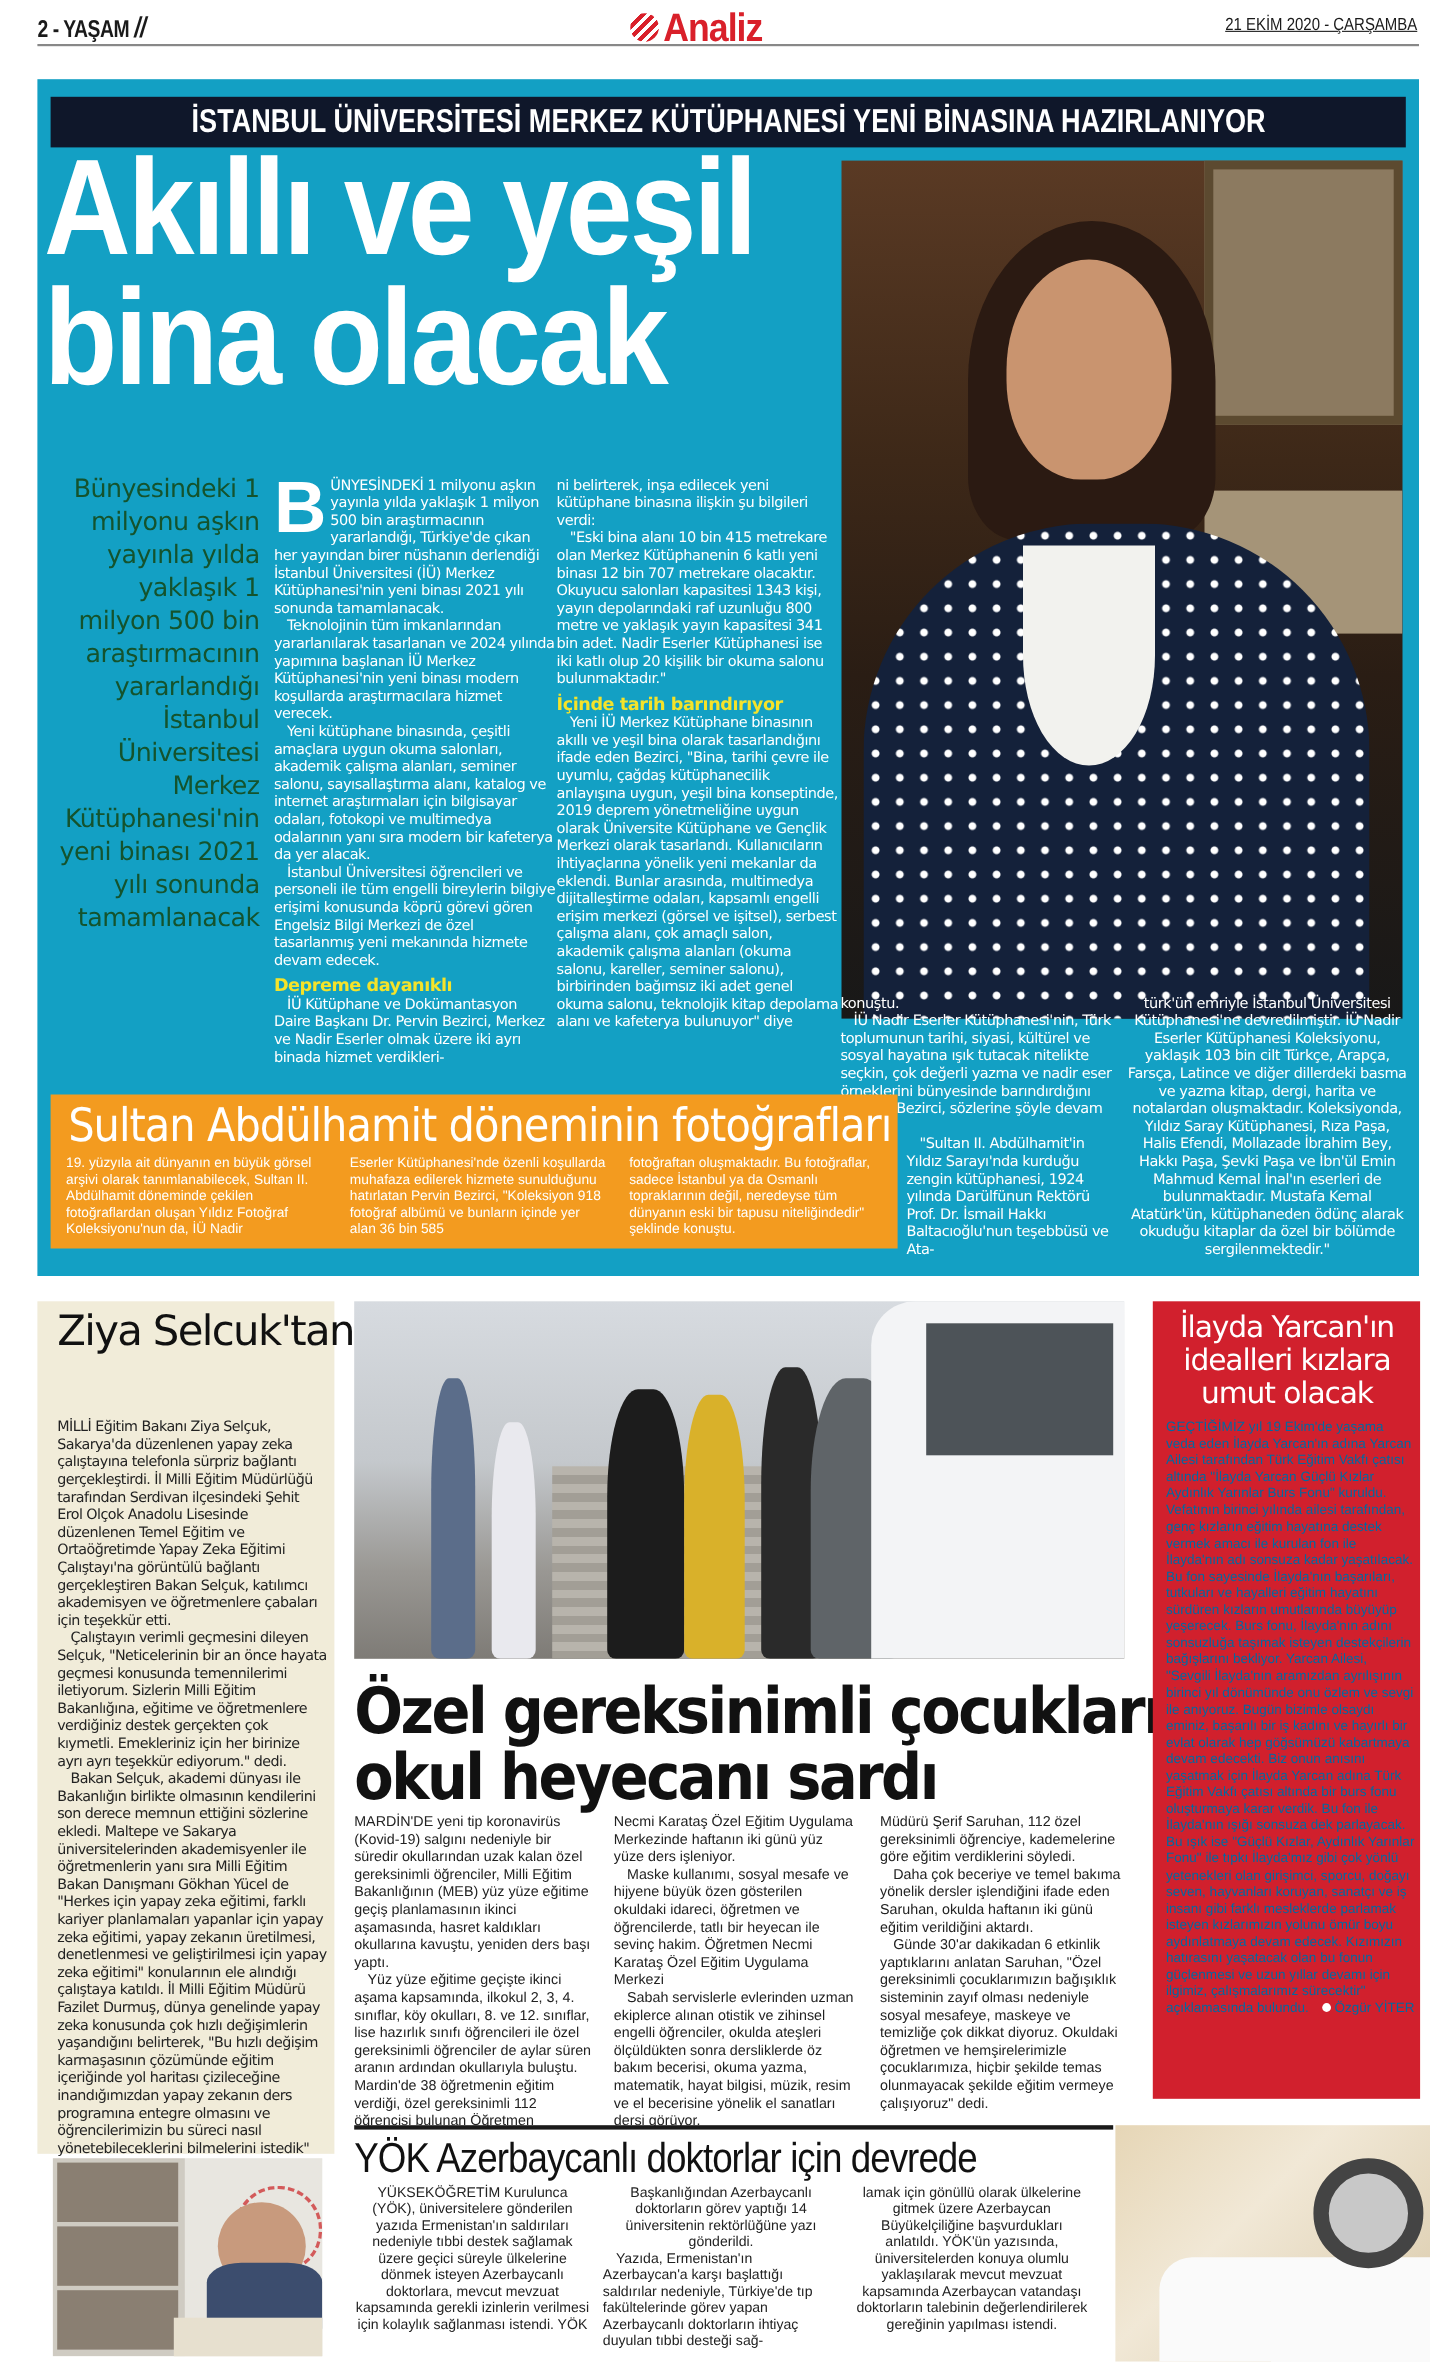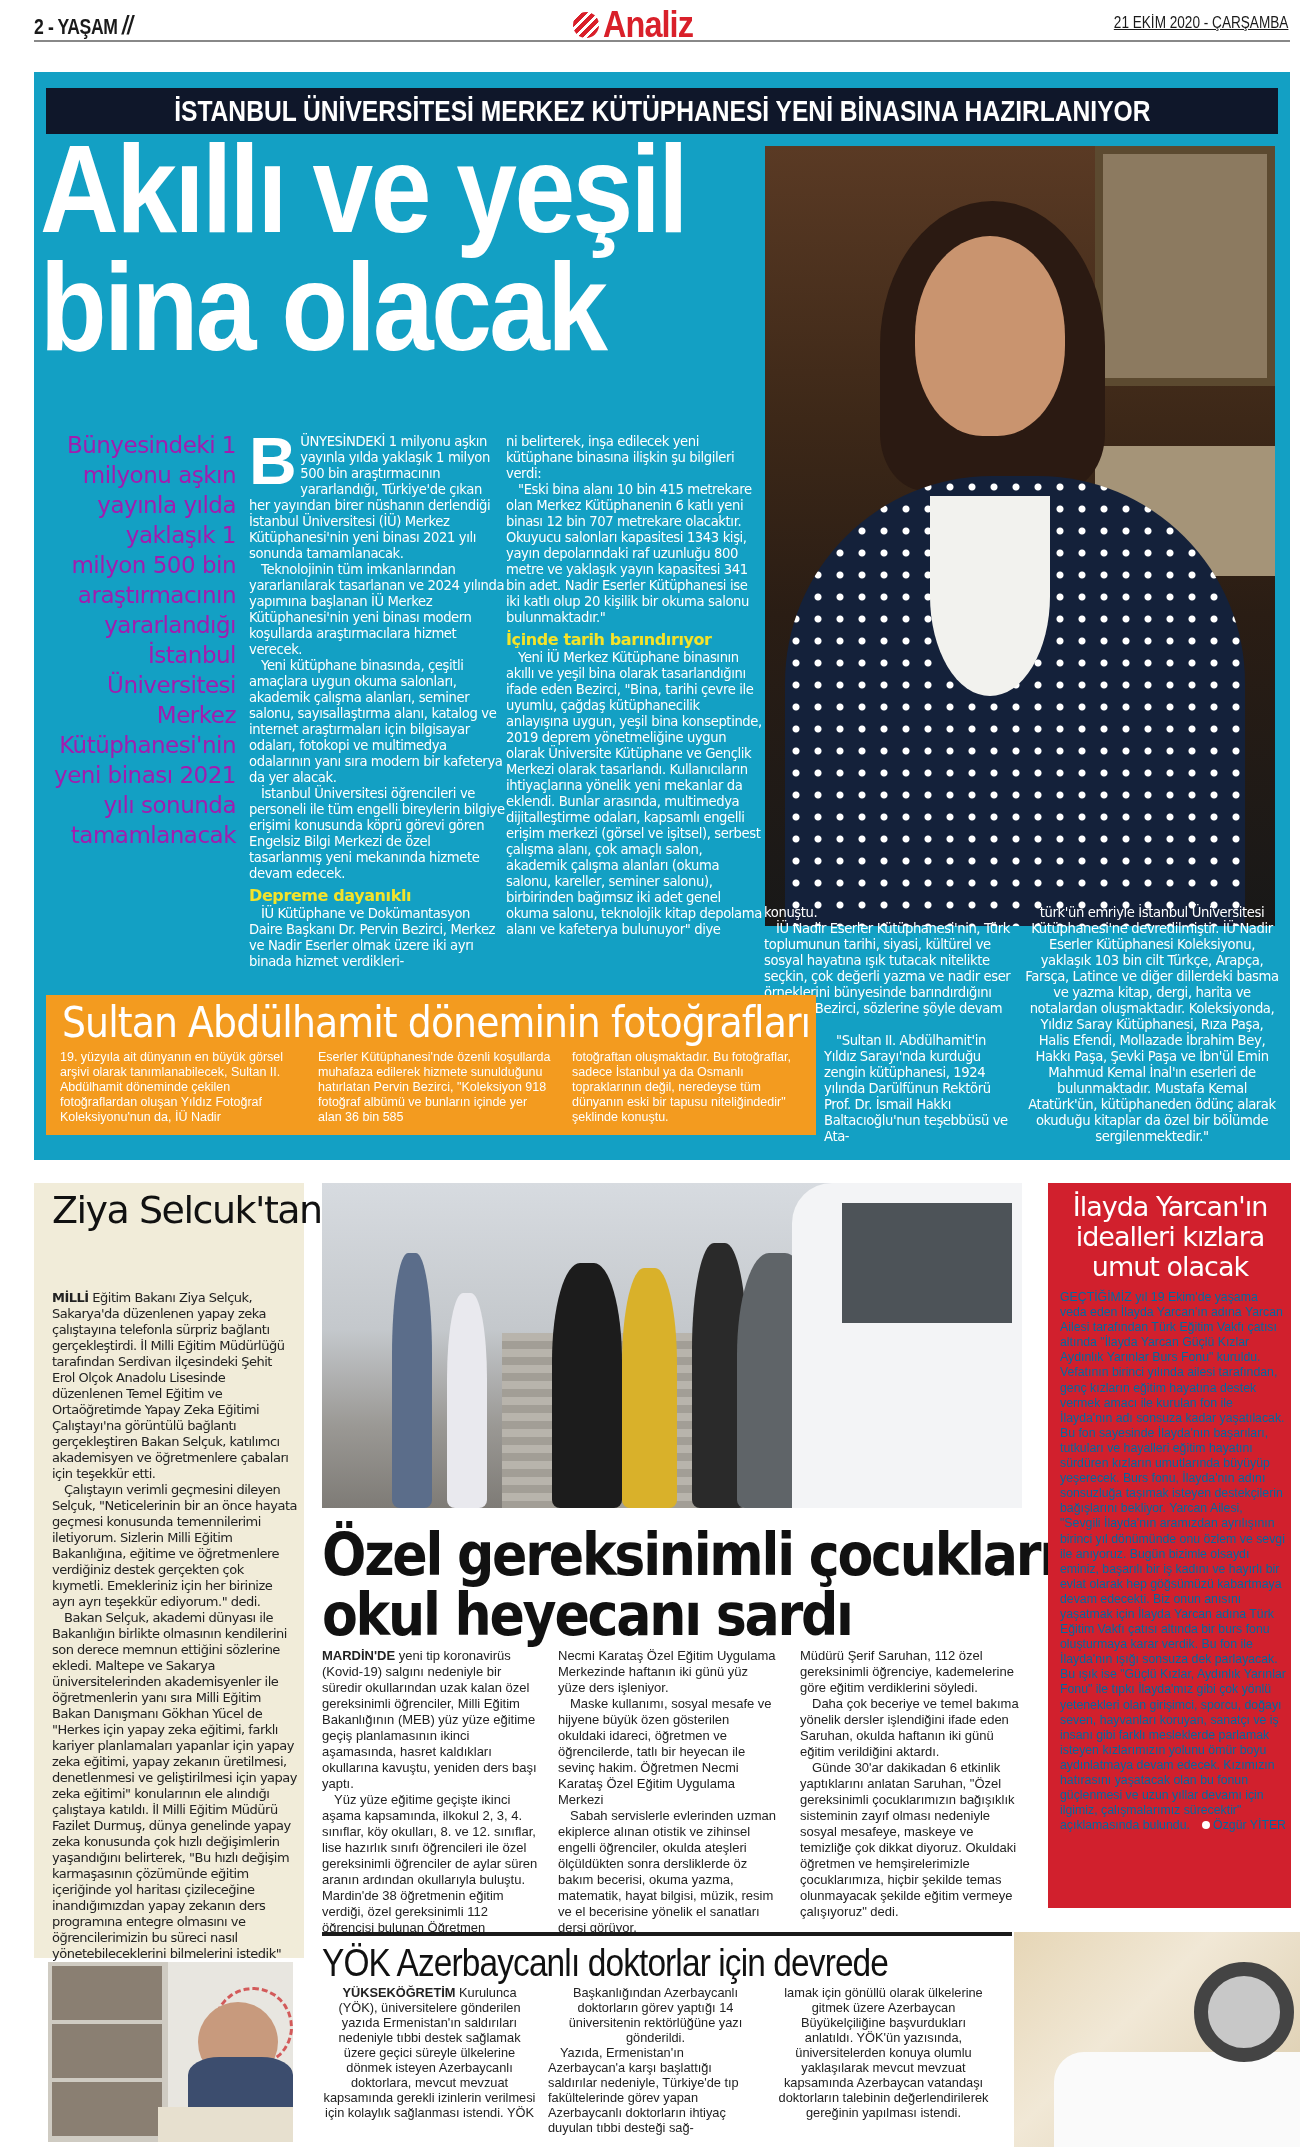--- a/index.html
+++ b/index.html
@@ -21,21 +21,21 @@
   .kicker span { display: inline-block; transform: scaleX(0.82); }
   .headline { left: 40px; top: 130px; color: #fff; font: 900 124px/118px "Liberation Sans", sans-serif; letter-spacing: -3px; transform: scaleX(0.88); transform-origin: left top; }
   .photo-woman { left: 765px; top: 146px; width: 510px; height: 780px; background: linear-gradient(180deg,#5a3a24 0%,#3d2818 35%,#2a1d14 60%,#181818 100%); overflow: hidden; }
   .photo-woman .face { position: absolute; left: 150px; top: 90px; width: 150px; height: 200px; border-radius: 50% 50% 45% 45%; background: #c9946f; }
   .photo-woman .hair { position: absolute; left: 115px; top: 55px; width: 225px; height: 290px; border-radius: 50% 50% 20% 20%; background: #2b1a12; }
   .photo-woman .body { position: absolute; left: 20px; top: 330px; width: 460px; height: 460px; border-radius: 45% 45% 0 0; background: radial-gradient(circle,#fff 3px,transparent 4px) 0 0/22px 22px, #14213a; }
   .photo-woman .shirt { position: absolute; left: 165px; top: 350px; width: 120px; height: 200px; background: #f2f2ee; border-radius: 0 0 50% 50%; }
   .photo-woman .frame { position: absolute; left: 330px; top: 0; width: 180px; height: 240px; background: #8c7a60; border: 8px solid #5c4a30; }
   .photo-woman .frame2 { position: absolute; left: 330px; top: 300px; width: 180px; height: 130px; background: #a59478; }
 
-  .deck { left: 50px; top: 430px; width: 186px; color: #a21caf; font: 23px/30px "DejaVu Sans", sans-serif; text-align: right; letter-spacing: -0.5px; }
+  .deck { left: 50px; top: 430px; width: 186px; color: #14532d; font: 23px/30px "DejaVu Sans", sans-serif; text-align: right; letter-spacing: -0.5px; }
   .col { color: #fff; font: 13.2px/16px "DejaVu Sans", sans-serif; letter-spacing: -0.4px; }
   .col p { text-indent: 12px; }
   .col p.first { text-indent: 0; }
   .col .dropcap { float: left; font: 900 66px/54px "Liberation Sans", sans-serif; margin: 0 4px 0 0; }
   .col .sub { color: #f4e32a; font-weight: bold; font-size: 16px; margin: 6px 0 2px; text-indent: 0; }
   .col1 { left: 249px; top: 434px; width: 256px; }
   .col2 { left: 506px; top: 434px; width: 256px; }
   .col3 { left: 764px; top: 905px; width: 252px; }
   .col4 { left: 1024px; top: 905px; width: 256px; text-align: center; }
   .col3 .narrow { margin-left: 60px; }
@@ -78,21 +78,21 @@
 
   
   .yok-rule { left: 322px; top: 1932px; width: 690px; height: 4px; background: #1a1a1a; }
   .yok-title { left: 322px; top: 1942px; font: 38px "Liberation Sans", sans-serif; letter-spacing: -1px; color: #111; transform: scaleX(0.88); transform-origin: left; white-space: nowrap; }
   .yok-col { top: 1985px; width: 215px; font: 12.8px/15px "Liberation Sans", sans-serif; color: #222; }
   .yok-col p { text-indent: 12px; } .yok-col p.first { text-indent: 0; text-align: center; }
   .yc1 { left: 322px; } .yc2 { left: 548px; } .yc3 { left: 776px; }
   .yok-photo { left: 1014px; top: 1932px; width: 286px; height: 215px; background: linear-gradient(135deg,#e6d6b6 0%,#f1e8d6 40%,#d9c9a9 100%); overflow: hidden; }
   .yok-photo .steth { position: absolute; left: 180px; top: 30px; width: 100px; height: 100px; border-radius: 50%; border: 14px solid #444; background: #c8c8c8; }
   .yok-photo .coat { position: absolute; left: 40px; top: 120px; width: 250px; height: 110px; background: #fafafa; border-radius: 30px 0 0 0; }
-  b.lead { font-weight: bold; margin-top: 25px; }
+  b.lead { font-weight: normal; margin-top: 25px; }
 </style>
 </head>
 <body>
 
 <div class="abs hdr-left">
   <span>2 - YAŞAM</span>
   <span class="slash">//</span>
 </div>
 <div class="abs logo">
   <span class="mark"></span>

